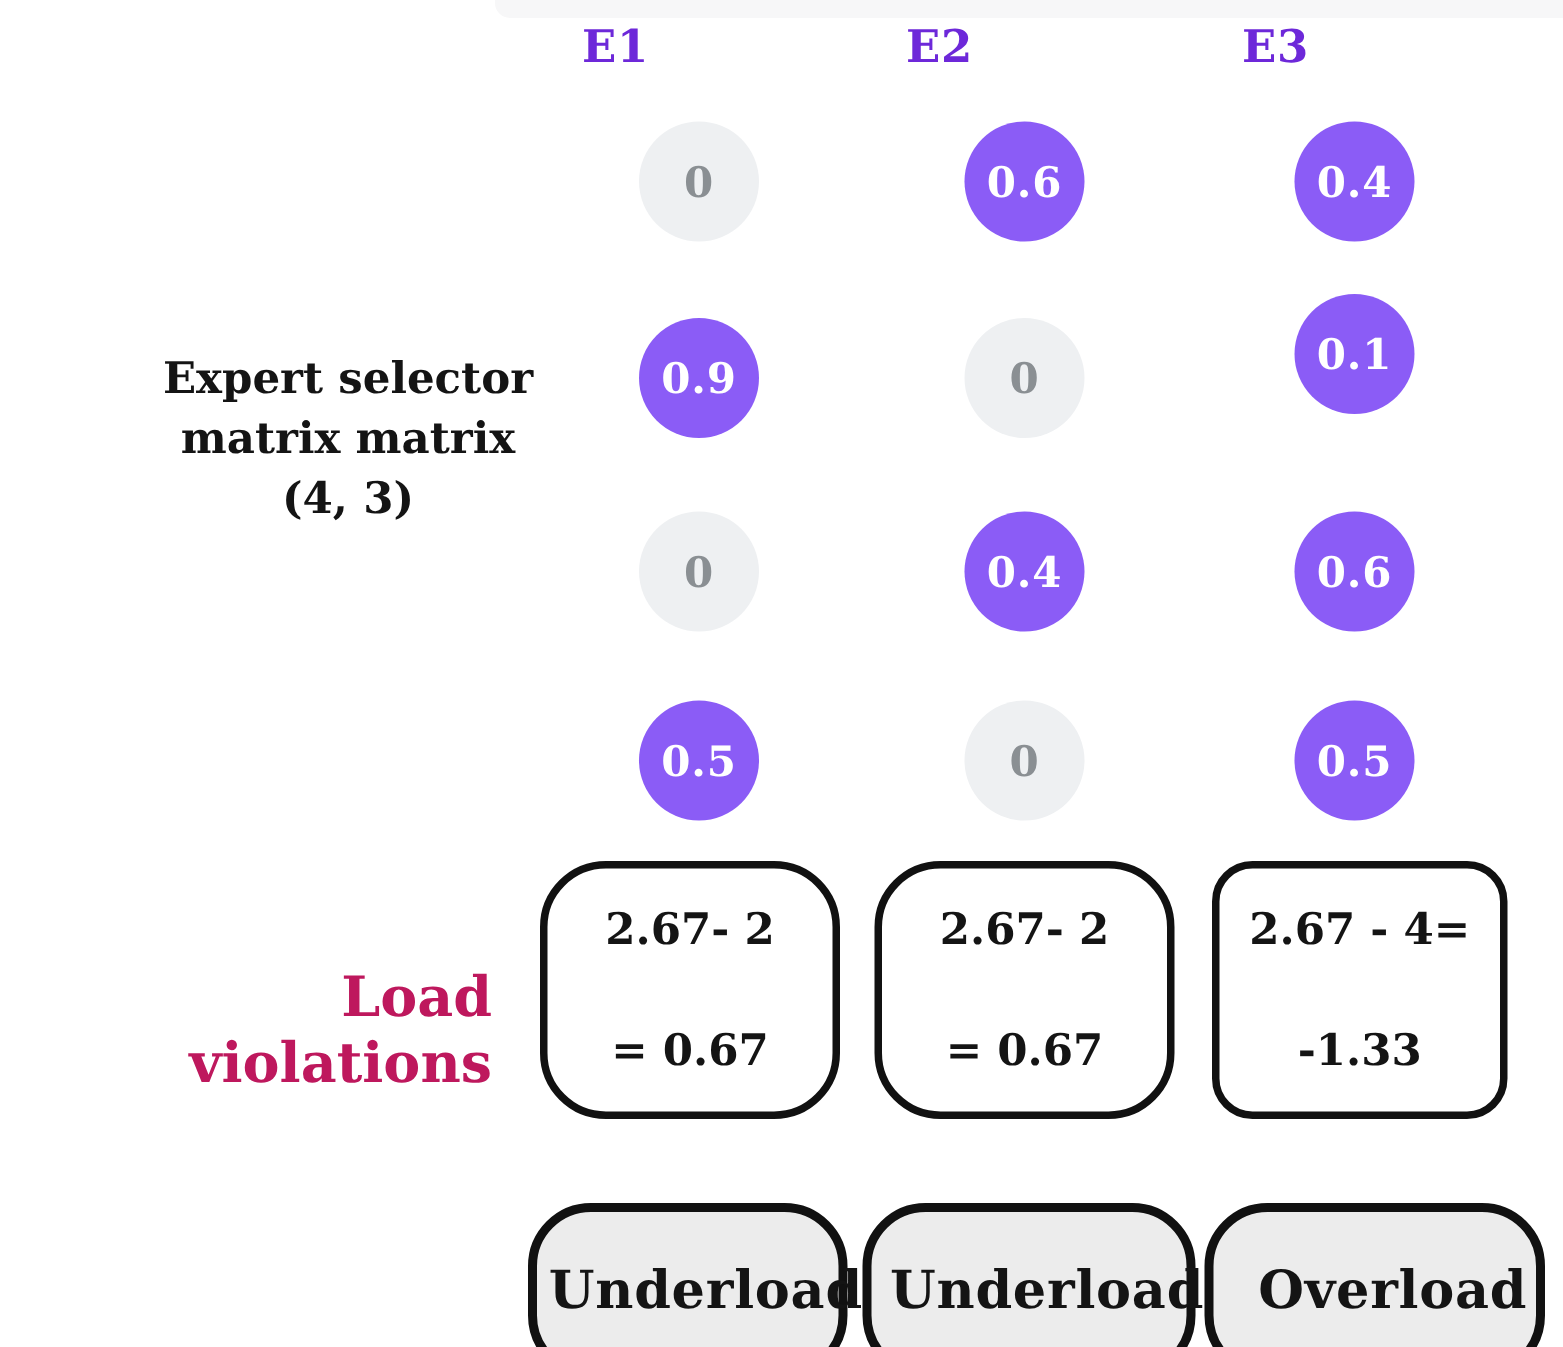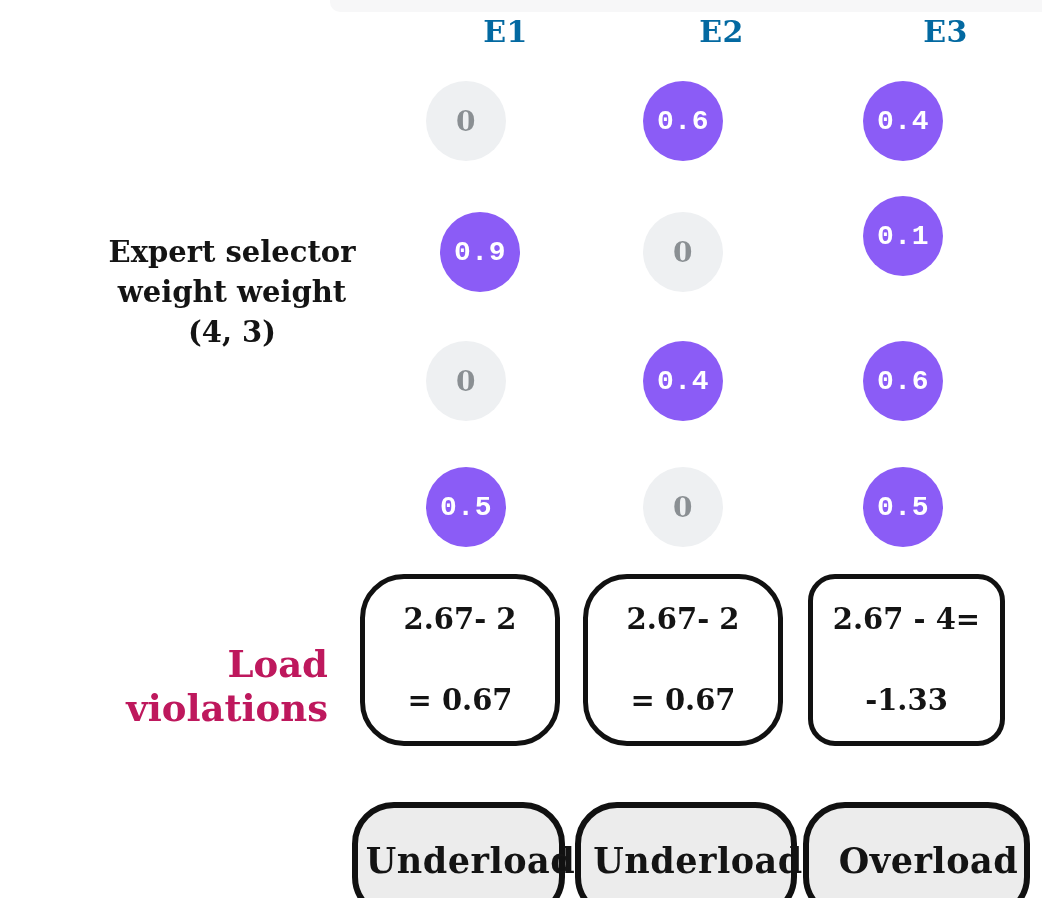--- a/index.html
+++ b/index.html
@@ -7,29 +7,29 @@
     width:1042px;height:898px;position:relative;background:#ffffff;
     font-family:"DejaVu Serif", serif;
     overflow:hidden;
   }
   .abs{position:absolute;}
   .top-band{
     left:330px;top:0;width:712px;height:12px;
     background:#f7f7f8;border-bottom-left-radius:10px;
   }
   .col-header{
-    width:140px;text-align:right;top:14px;
-    font-size:30px;font-weight:bold;color:#0369a1;letter-spacing:0.5px;
+    width:140px;text-align:left;top:14px;
+    font-size:30px;font-weight:bold;color:#6d28d9;letter-spacing:0.5px;
   }
   .circle{
     width:80px;height:80px;border-radius:50%;
     display:flex;align-items:center;justify-content:center;
     font-size:28px;font-weight:bold;letter-spacing:0.5px;
   }
-  .c-active{background:var(--active,#8b5cf6);color:#ffffff;font-family:Liberation Mono, monospace;}
+  .c-active{background:var(--active,#8b5cf6);color:#ffffff;}
   .c-inactive{background:var(--inactive,#eef0f2);color:var(--inactive-text,#8a8f93);}
   .matrix-label{
     left:72px;top:232px;width:320px;text-align:center;
     font-size:29px;font-weight:bold;color:#141414;line-height:40px;
   }
   .load-label{
     left:28px;top:642px;width:300px;text-align:right;
     font-size:37px;font-weight:bold;color:#be185d;
   }
   .violation-box{
@@ -57,26 +57,26 @@
 <body style="--active: #8b5cf6; --inactive: #eef0f2; --inactive-text: #8a8f93; --status-fill: #ececec; --border: #111111;">
 
 <div class="abs top-band"></div>
 
 <div class="abs col-header" style="left:388px;">E1</div>
 <div class="abs col-header" style="left:604px;">E2</div>
 <div class="abs col-header" style="left:828px;">E3</div>
 
 <div class="abs matrix-label">
   <div>Expert selector</div>
-  <div>weight weight</div>
+  <div>matrix matrix</div>
   <div>(4, 3)</div>
 </div>
 
 <div class="abs circle c-inactive" style="left:426px;top:81px;">0</div>
-<div class="abs circle c-active" style="left:440px;top:212px;">0.9</div>
+<div class="abs circle c-active" style="left:426px;top:212px;">0.9</div>
 <div class="abs circle c-inactive" style="left:426px;top:341px;">0</div>
 <div class="abs circle c-active" style="left:426px;top:467px;">0.5</div>
 
 <div class="abs circle c-active" style="left:643px;top:81px;">0.6</div>
 <div class="abs circle c-inactive" style="left:643px;top:212px;">0</div>
 <div class="abs circle c-active" style="left:643px;top:341px;">0.4</div>
 <div class="abs circle c-inactive" style="left:643px;top:467px;">0</div>
 
 <div class="abs circle c-active" style="left:863px;top:81px;">0.4</div>
 <div class="abs circle c-active" style="left:863px;top:196px;">0.1</div>

